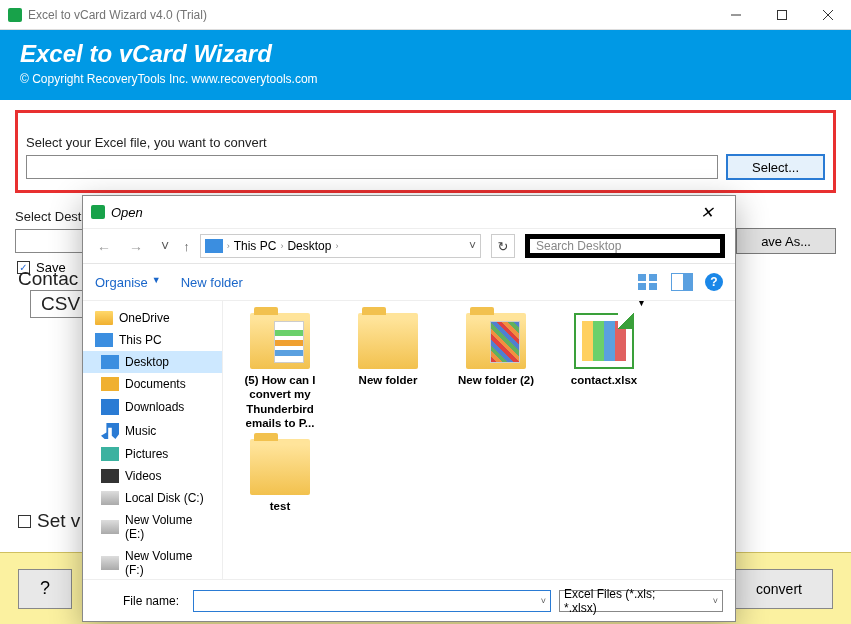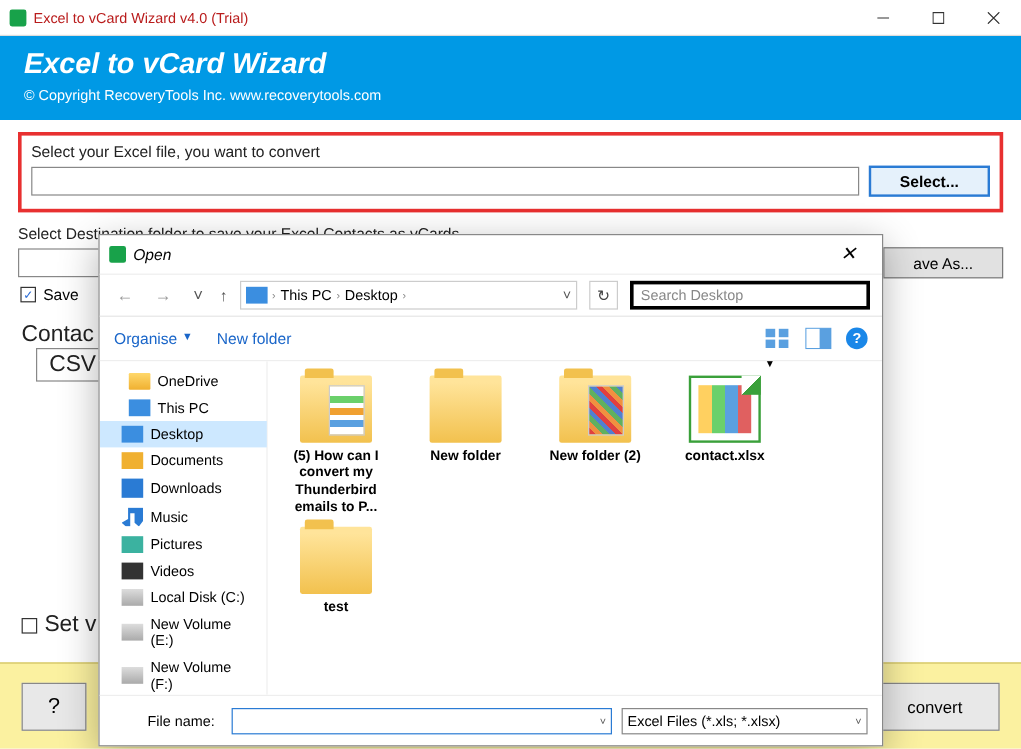--- a/index.html
+++ b/index.html
@@ -1,38 +1,38 @@
 <!DOCTYPE html>
 <html><head>
 <meta charset="utf-8">
 <style>
 * { box-sizing: border-box; margin: 0; padding: 0; font-family: "Segoe UI", Tahoma, sans-serif; }
 body { background: #fff; width: 851px; height: 624px; overflow: hidden; position: relative; }
 
 
-.titlebar { height: 30px; background: #fff; border-bottom: 1px solid #ddd; display: flex; align-items: center; padding: 0 0 0 8px; font-size: 12px; color: #b91c1c; }
+.titlebar { height: 30px; background: #fff; border-bottom: 1px solid #ddd; display: flex; align-items: center; padding: 0 0 0 8px; font-size: 12px; color: #737373; }
 .titlebar .app-icon { width: 14px; height: 14px; background: #18a24a; border-radius: 2px; margin-right: 6px; display: inline-block; }
 .titlebar .title-text { flex: 1; }
 .titlebar .win-buttons { display: flex; }
 .titlebar .win-btn { width: 46px; height: 30px; display: flex; align-items: center; justify-content: center; font-size: 14px; color: #333; }
 .titlebar .win-btn svg { width: 10px; height: 10px; }
 
 
 .blue-header { background: #0099e5; color: #fff; padding: 10px 20px 14px; }
 .blue-header h1 { font-size: 24px; font-weight: 600; font-style: italic; }
 .blue-header .copyright { font-size: 12px; margin-top: 4px; }
 
 
 .section { margin: 10px 15px; }
 .red-box { border: 3px solid #e83030; padding: 6px 8px 10px; }
-.section-label { font-size: 13px; color: #222; margin-bottom: 4px; }
+.section-label { font-size: 13px; color: #222; margin-bottom: 4px; margin-top: 16px; }
 .row { display: flex; align-items: center; gap: 8px; }
 .text-input { flex: 1; height: 24px; border: 1px solid #888; background: #fff; padding: 0 4px; font-size: 12px; }
 .btn { border: 1px solid #7a7a7a; background: #e1e1e1; height: 26px; padding: 0 24px; font-size: 13px; cursor: pointer; }
-.btn.select-blue { border: 2px solid #2a7bd4; background: #e5f1fb; font-weight: bold; }
+.btn.select-blue { border: 2px solid #2a7bd4; background: #e5f1fb; }
 
 .chk-row { display: flex; align-items: center; gap: 6px; font-size: 13px; margin: 6px 0 0 2px; }
 .chk { width: 13px; height: 13px; border: 1px solid #333; display: inline-flex; align-items: center; justify-content: center; background: #fff; font-size: 10px; color: #2a6bd4; }
 .chk.checked::after { content: "✓"; }
 
 
 .dialog { position: absolute; left: 82px; top: 195px; width: 654px; height: 427px; background: #fff; border: 1px solid #888; box-shadow: 0 8px 30px rgba(0,0,0,0.3); display: flex; flex-direction: column; }
 .dialog-titlebar { height: 32px; display: flex; align-items: center; padding: 0 8px; font-size: 13px; font-style: italic; }
 .dialog-titlebar .dlg-icon { width: 14px; height: 14px; background: #18a24a; border-radius: 2px; margin-right: 6px; }
 .dialog-titlebar .dlg-title { flex: 1; }
@@ -40,33 +40,33 @@
 
 .dialog-nav { height: 36px; display: flex; align-items: center; padding: 0 10px; gap: 10px; border-top: 1px solid #eee; border-bottom: 1px solid #e5e5e5; font-size: 13px; }
 .nav-arrow { color: #999; font-size: 14px; padding: 0 4px; }
 .nav-up { color: #555; }
 .breadcrumb { flex: 1; height: 24px; border: 1px solid #ccc; background: #fff; display: flex; align-items: center; padding: 0 4px; gap: 4px; font-size: 12px; }
 .breadcrumb .pc-icon { width: 18px; height: 14px; background: #3b8ee0; }
 .breadcrumb .crumb { display: flex; align-items: center; gap: 4px; }
 .breadcrumb .sep { color: #888; font-size: 9px; }
 .breadcrumb .dd { margin-left: auto; color: #555; }
 .refresh-btn { width: 24px; height: 24px; border: 1px solid #ccc; display: flex; align-items: center; justify-content: center; color: #444; }
-.search-box { width: 200px; height: 24px; border: 3px solid #000000; padding: 0 6px; color: #888; font-size: 12px; display: flex; align-items: center; }
+.search-box { width: 200px; height: 24px; border: 5px solid #000000; padding: 0 6px; color: #888; font-size: 12px; display: flex; align-items: center; }
 
 .dialog-toolbar { height: 36px; display: flex; align-items: center; padding: 0 12px; gap: 20px; font-size: 13px; }
 .tool-link { color: #1a66c9; display: flex; gap: 4px; cursor: pointer; }
 .tool-link .dd { font-size: 9px; }
 .toolbar-right { margin-left: auto; display: flex; align-items: center; gap: 12px; }
 .view-icon { width: 22px; height: 18px; display: inline-block; }
 .help-icon { width: 18px; height: 18px; border-radius: 50%; background: #1a87e8; color: #fff; display: flex; align-items: center; justify-content: center; font-size: 12px; font-weight: bold; }
 
 .dialog-body { flex: 1; display: flex; overflow: hidden; border-top: 1px solid #eee; }
 .tree { width: 140px; border-right: 1px solid #eee; overflow: hidden auto; padding: 6px 0; }
 .tree-item { display: flex; align-items: center; gap: 6px; padding: 4px 8px 4px 18px; font-size: 12px; cursor: pointer; }
-.tree-item.top { padding-left: 24px; }
+.tree-item.top { padding-left: 12px; }
 .tree-item.selected { background: #cde8ff; }
 .tree-icon { width: 18px; height: 14px; flex: none; }
 .ic-folder { background: linear-gradient(#ffd86b, #f0b030); border-radius: 1px; }
 .ic-pc { background: #3b8ee0; }
 .ic-desktop { background: #3b8ee0; }
 .ic-docs { background: #f0b030; }
 .ic-dl { background: #2a7bd4; height: 16px; }
 .ic-music { background: #2a7bd4; clip-path: polygon(30% 0,100% 0,100% 70%,80% 100%,60% 80%,60% 30%,40% 30%,40% 100%,20% 100%,0 80%,30% 60%); height: 16px; }
 .ic-pic { background: #3bb2a0; }
 .ic-vid { background: #333; }
@@ -82,21 +82,21 @@
 .folder-icon.content-save::after { background: repeating-linear-gradient(45deg, #e04040 0 4px, #f09040 4px 8px, #60b060 8px 12px, #5080d0 12px 16px); }
 .xlsx-icon { background: #fff; border: 2px solid #3aa03a; position: relative; }
 .xlsx-icon::before { content: ""; position: absolute; left: 6px; top: 6px; right: 6px; bottom: 6px; background: linear-gradient(to right, #ffd060 0 25%, #6bd06b 25% 50%, #5aa0e0 50% 75%, #e06060 75%); }
 .xlsx-icon::after { content: ""; position: absolute; right: -2px; top: -2px; width: 16px; height: 16px; background: linear-gradient(135deg, #fff 50%, #3aa03a 50%); }
 .file-label { line-height: 1.25; word-wrap: break-word; }
 
 .dialog-footer { height: 42px; display: flex; align-items: center; padding: 0 12px; gap: 8px; font-size: 12px; border-top: 1px solid #eee; }
 .footer-label { width: 90px; text-align: right; padding-right: 6px; }
 .footer-combo { height: 22px; border: 1px solid #888; background: #fff; display: flex; align-items: center; padding: 0 4px; font-size: 12px; }
 .footer-combo.name { flex: 1; border: 1.5px solid #2a7bd4; }
-.footer-combo.filter { width: 205px; gap: 39px; }
+.footer-combo.filter { width: 164px; gap: 39px; }
 .footer-combo .dd { margin-left: auto; color: #555; font-size: 9px; }
 
 
 .bottom-bar { position: absolute; left: 0; right: 0; bottom: 0; height: 72px; background: #fbf1a0; border-top: 1px solid #d0c060; display: flex; align-items: center; padding: 0 18px; gap: 12px; }
 .bottom-bar .q-btn { width: 54px; height: 40px; border: 1px solid #888; background: #e8e8e8; font-size: 18px; display: flex; align-items: center; justify-content: center; }
 .bottom-bar .conv-btn { margin-left: auto; width: 108px; height: 40px; border: 1px solid #888; background: #e8e8e8; font-size: 14px; display: flex; align-items: center; justify-content: center; }
 
 
 .cut { position: absolute; font-size: 19px; color: #222; text-align: center; }
 </style>

